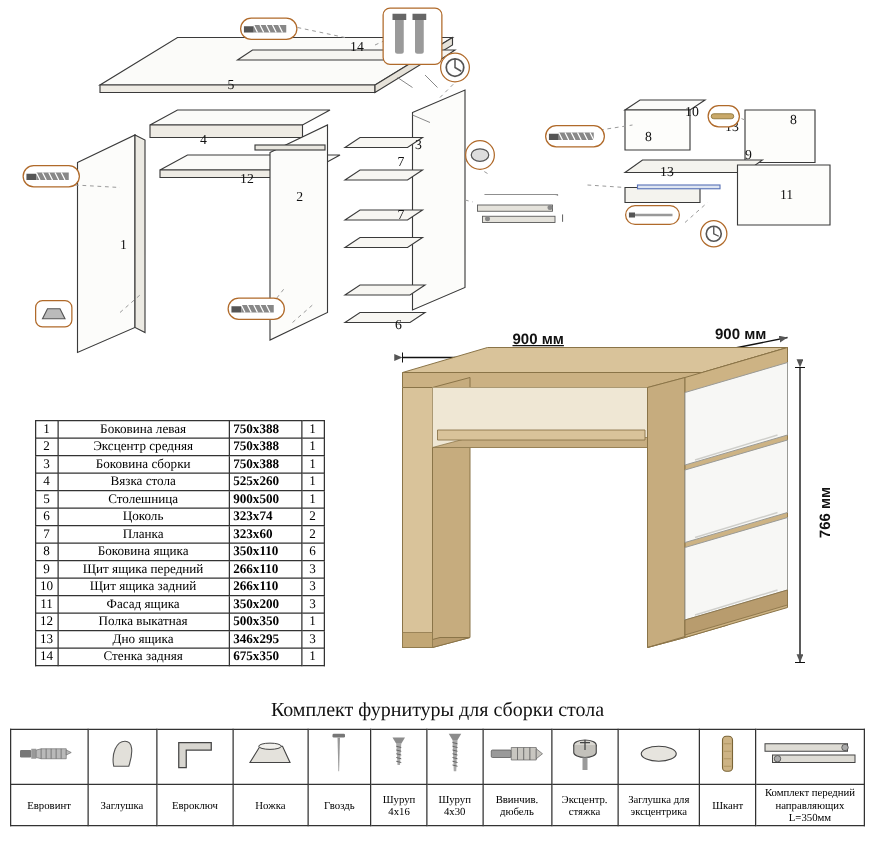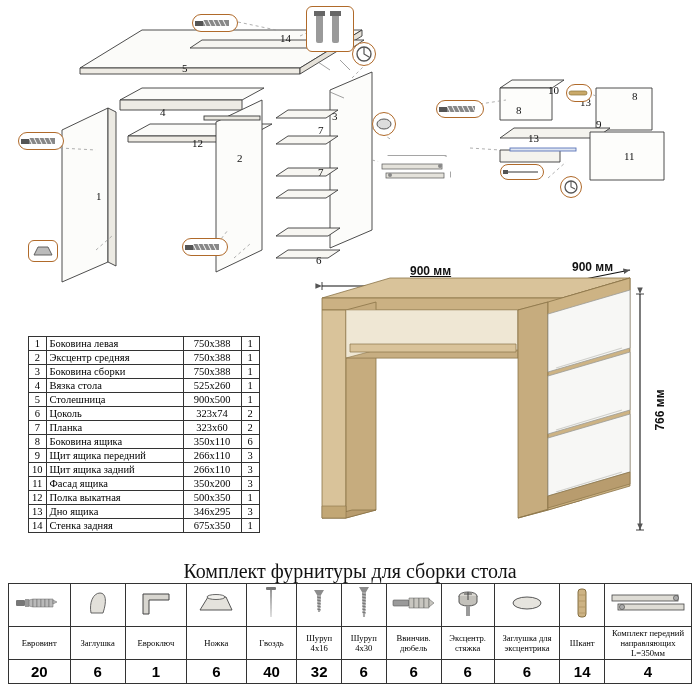--- a/index.html
+++ b/index.html
@@ -45,22 +45,22 @@
     font-family: "Liberation Serif", serif;
   }
   .bom td {
     border: 1px solid #333;
     padding: 0 3px;
     height: 13.5px;
     line-height: 13px;
     white-space: nowrap;
   }
   .bom td.c-no { width: 17px; text-align: center; }
-  .bom td.c-name { width: 137px; text-align: left; }
-  .bom td.c-size { width: 58px; text-align: center; }
+  .bom td.c-name { width: 137px; text-align: center; }
+  .bom td.c-size { width: 58px; text-align: left; font-weight: bold; }
   .bom td.c-qty { width: 18px; text-align: center; }
 
   
   .render { position: absolute; left: 300px; top: 268px; width: 390px; height: 290px; }
 
   .dimlabel {
     position: absolute;
     font-family: "Liberation Sans", sans-serif;
     font-weight: bold;
     font-size: 12px;
@@ -71,21 +71,21 @@
     transform-origin: 50% 50%;
   }
 
   
   .kit-title {
     position: absolute;
     left: 0; top: 560px;
     width: 700px;
     text-align: center;
     font-family: "Liberation Serif", serif;
-    font-size: 20px;
+    font-size: 16px;
     color: #111;
   }
   .kit {
     position: absolute;
     left: 8px; top: 583px;
     width: 684px;
     border-collapse: collapse;
     table-layout: fixed;
   }
   .kit td {
@@ -545,30 +545,16 @@
         <td>Ножка</td>
         <td>Гвоздь</td>
         <td>Шуруп 4х16</td>
         <td>Шуруп 4х30</td>
         <td>Ввинчив. дюбель</td>
         <td>Эксцентр. стяжка</td>
         <td>Заглушка для эксцентрика</td>
         <td>Шкант</td>
         <td>Комплект передний направляющих L=350мм</td>
       </tr>
-      <tr class="r-qty">
-        <td>20</td>
-        <td>6</td>
-        <td>1</td>
-        <td>6</td>
-        <td>40</td>
-        <td>32</td>
-        <td>6</td>
-        <td>6</td>
-        <td>6</td>
-        <td>6</td>
-        <td>14</td>
-        <td>4</td>
-      </tr>
     </tbody>
   </table>
 
 </div>
 
 </body></html>

